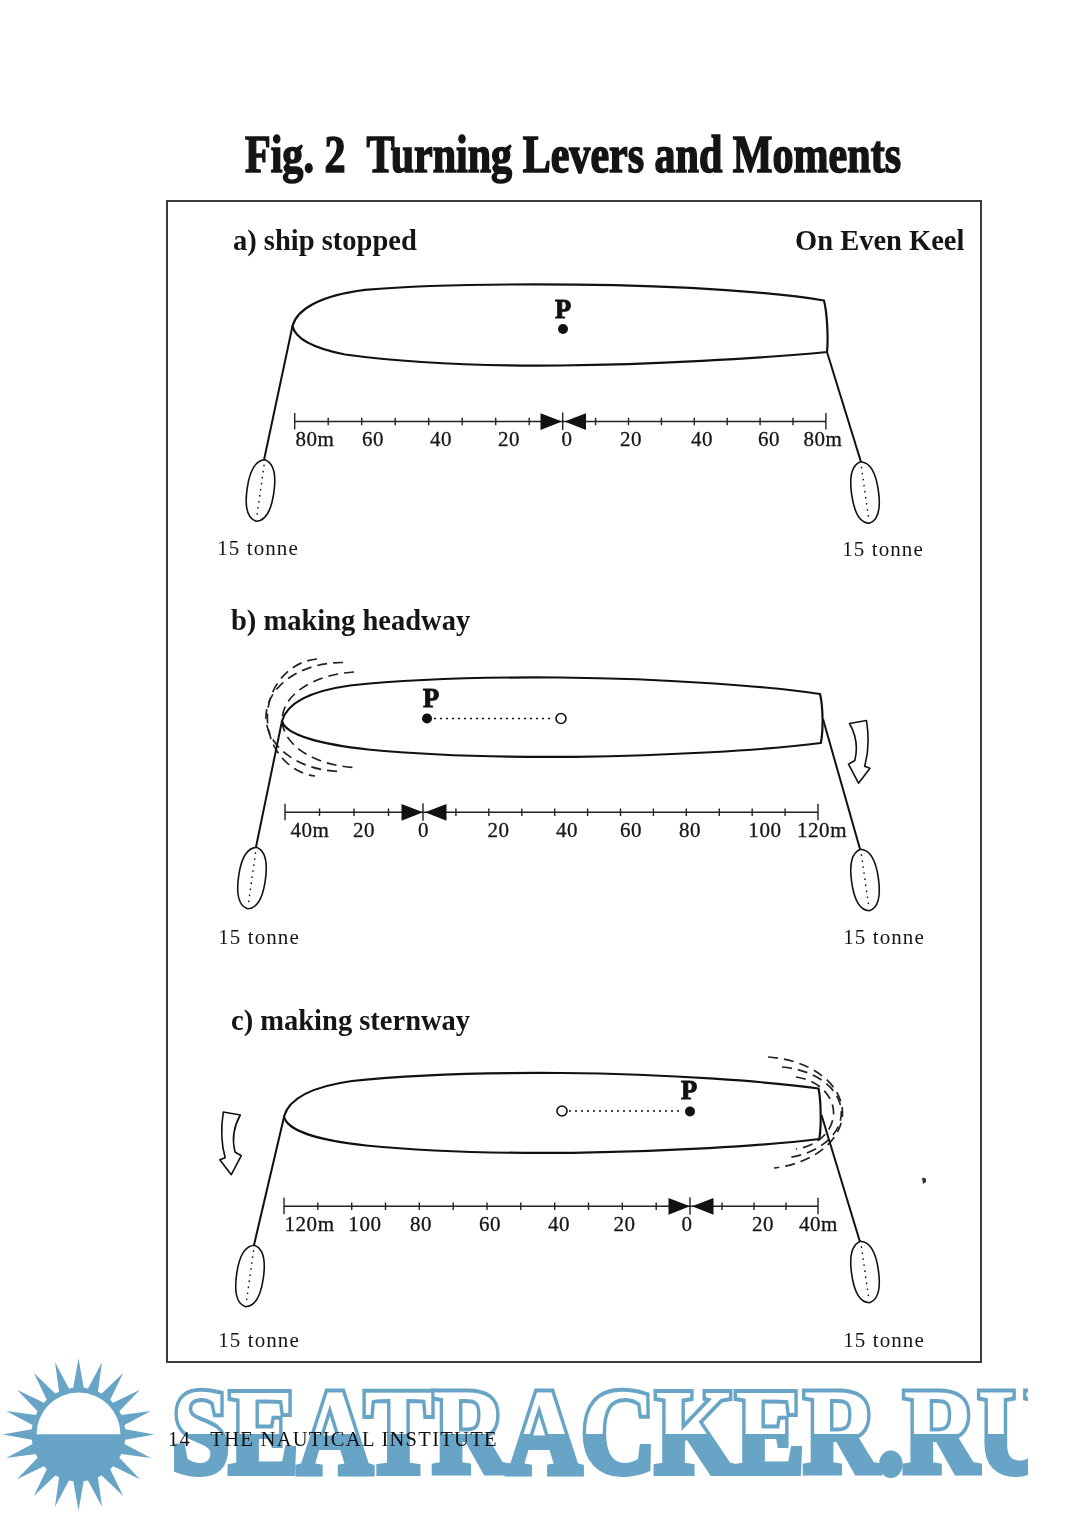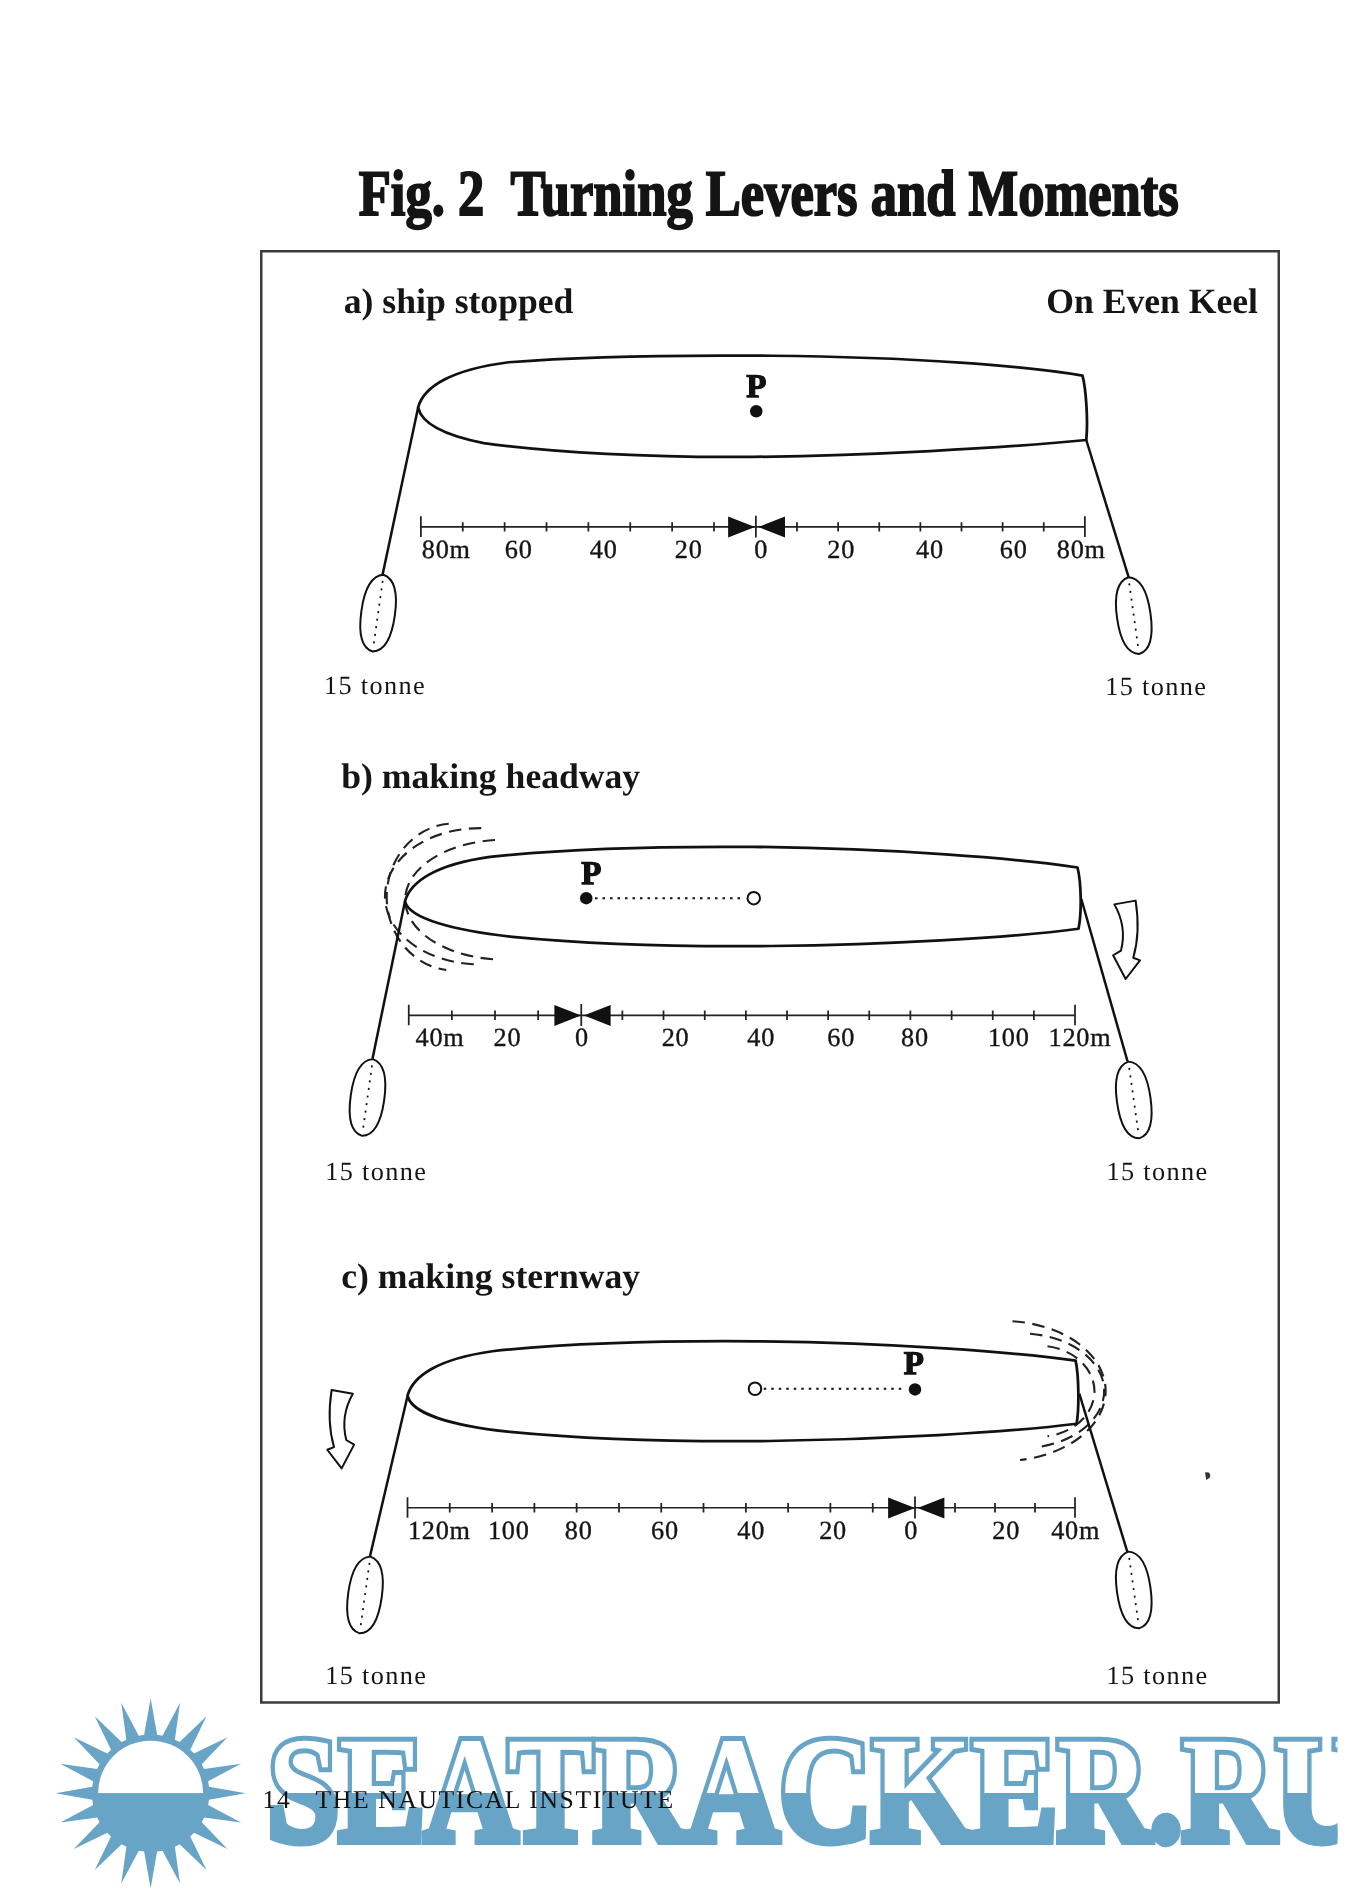--- a/index.html
+++ b/index.html
@@ -1,17 +1,17 @@
 <!DOCTYPE html>
 <html><head>
 <meta charset="utf-8">
 <style>
   html,body{margin:0;padding:0;background:#ffffff;}
   #page{position:relative;width:1028px;height:1513px;background:#ffffff;overflow:hidden;
-        font-family:"Liberation Serif", serif;padding-left:42px;}
+        font-family:"Liberation Serif", serif;}
   svg text{font-family:"Liberation Serif", serif;}
 </style>
 </head>
 <body>
 <div id="page">
 <svg width="1080" height="1513" viewBox="0 0 1080 1513">
 <defs>
   <linearGradient id="wmgrad" gradientUnits="userSpaceOnUse" x1="0" y1="1388" x2="0" y2="1474">
     <stop offset="0.54" stop-color="#ffffff"></stop>
     <stop offset="0.54" stop-color="#68a4c6"></stop>

